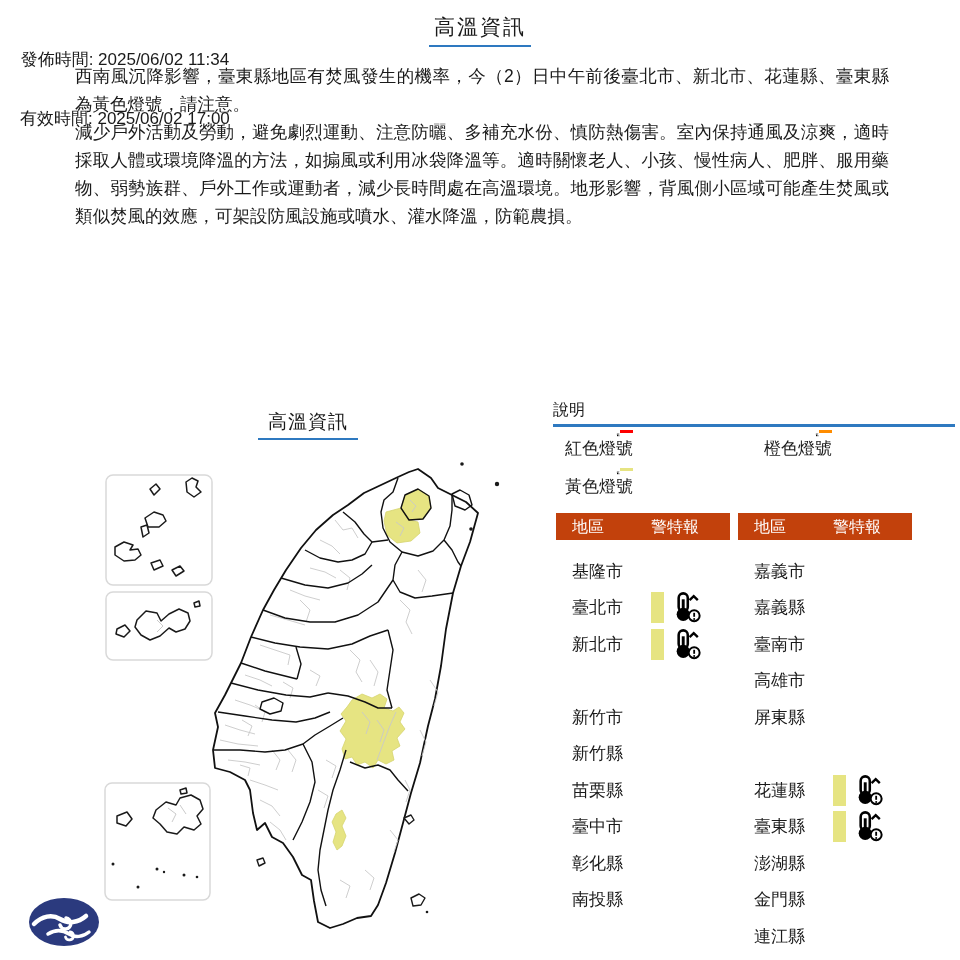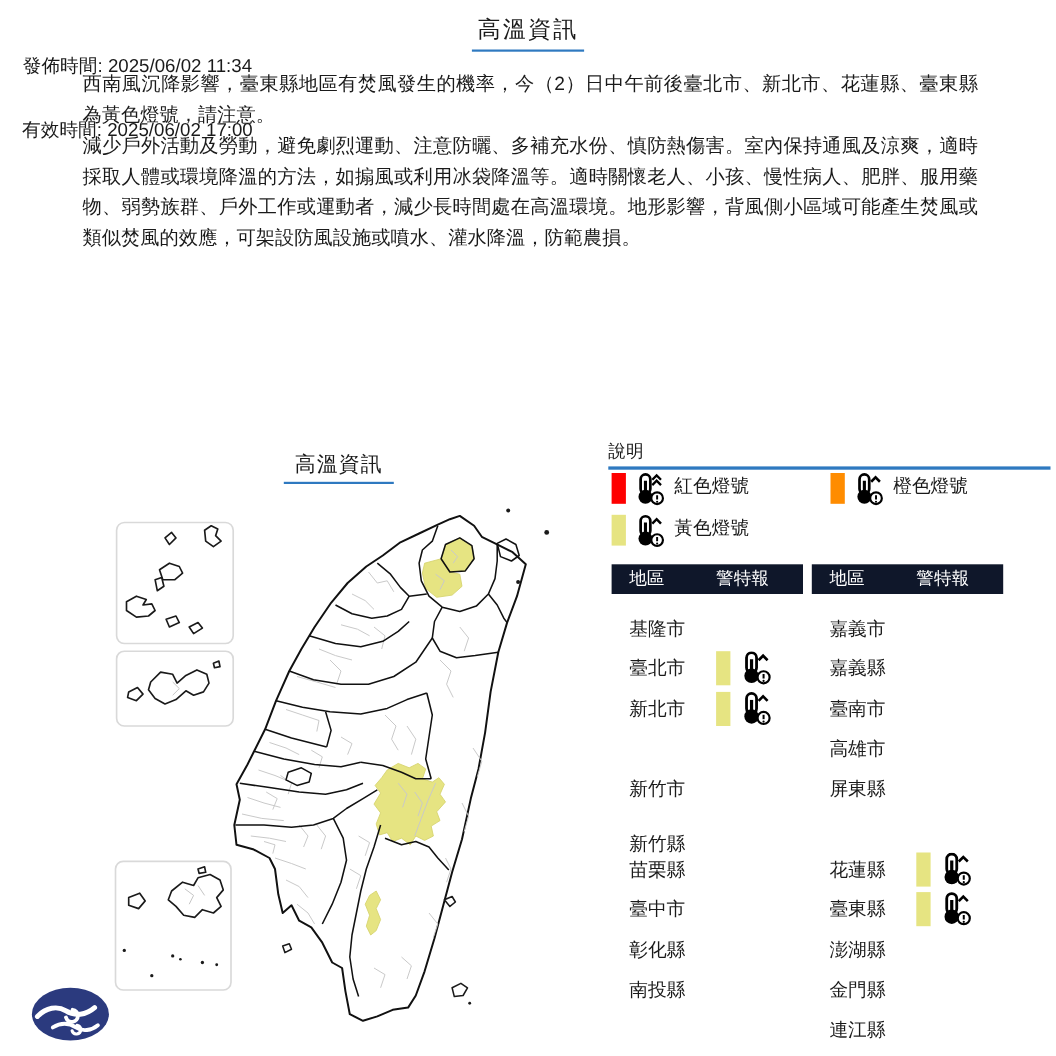--- a/index.html
+++ b/index.html
@@ -8,26 +8,26 @@
   .meta{position:absolute;left:20px;top:11px;font-size:17px;line-height:19.5px;white-space:pre;text-align:center;}
   .main-title{position:absolute;left:50%;top:13px;transform:translateX(-50%);
         font-size:21px;letter-spacing:2px;padding:0 5px 4px 5px;border-bottom:2.5px solid #2E79C0;white-space:nowrap;}
   .desc{position:absolute;left:75px;top:62px;width:814px;font-size:17.5px;line-height:28px;text-align:justify;}
   .desc p{margin:0;}
   .map-label{position:absolute;left:258px;top:409px;width:100px;text-align:center;font-size:19px;
         letter-spacing:1px;padding-bottom:3px;border-bottom:2.5px solid #2E79C0;}
   .map{position:absolute;left:100px;top:450px;width:440px;height:510px;}
   .legend-title{position:absolute;left:553px;top:400px;font-size:16px;}
   .legend-rule{position:absolute;left:553px;top:424px;width:402px;height:2.5px;background:#2E79C0;}
-  .leg{position:absolute;display:flex;align-items:flex-start;height:30px;}
+  .leg{position:absolute;display:flex;align-items:flex-end;height:30px;flex-direction:column;}
   .leg .sw2{display:inline-block;width:13px;height:28px;}
   .leg .lic{width:30px;height:30px;margin-left:5px;}
   .leg .ltext{margin-left:9px;font-size:17px;}
   .wtable{position:absolute;top:513px;width:174px;height:447px;}
-  .thead{position:absolute;left:0;top:0;width:174px;height:27px;background:#0f172a;color:#fff;font-size:16px;}
+  .thead{position:absolute;left:0;top:0;width:174px;height:27px;background:#c2410c;color:#fff;font-size:16px;}
   .thead .thr{position:absolute;left:16px;top:0;line-height:27px;}
   .thead .thw{position:absolute;left:95px;top:0;line-height:27px;}
   .trow{position:absolute;left:0;width:174px;height:36px;display:flex;align-items:center;}
   .rname{margin-left:16px;font-size:17px;}
   .rwarn{position:absolute;left:95px;top:50%;transform:translateY(-50%);display:flex;align-items:center;height:32px;}
   .rwarn .sw{display:inline-block;width:13px;height:31px;background:#E6E482;}
   .rwarn .thi{width:31px;height:31px;margin-left:6px;}
   .logo{position:absolute;left:28px;top:897px;width:72px;height:50px;}
   .hidden-defs{position:absolute;width:0;height:0;overflow:hidden;}
 </style>
@@ -250,21 +250,21 @@
           <i class="sw" style="background: rgb(230, 228, 130);"></i>
           <svg class="thi" viewBox="0 0 34 34">
             <use href="#thermo"></use>
           </svg>
         </span>
     </div>
     <div class="trow" style="top:186px">
       <span class="rname">新竹市</span>
 
     </div>
-    <div class="trow" style="top:236px">
+    <div class="trow" style="top:222px">
       <span class="rname">新竹縣</span>
 
     </div>
     <div class="trow" style="top:259px">
       <span class="rname">苗栗縣</span>
 
     </div>
     <div class="trow" style="top:295.5px">
       <span class="rname">臺中市</span>
 

